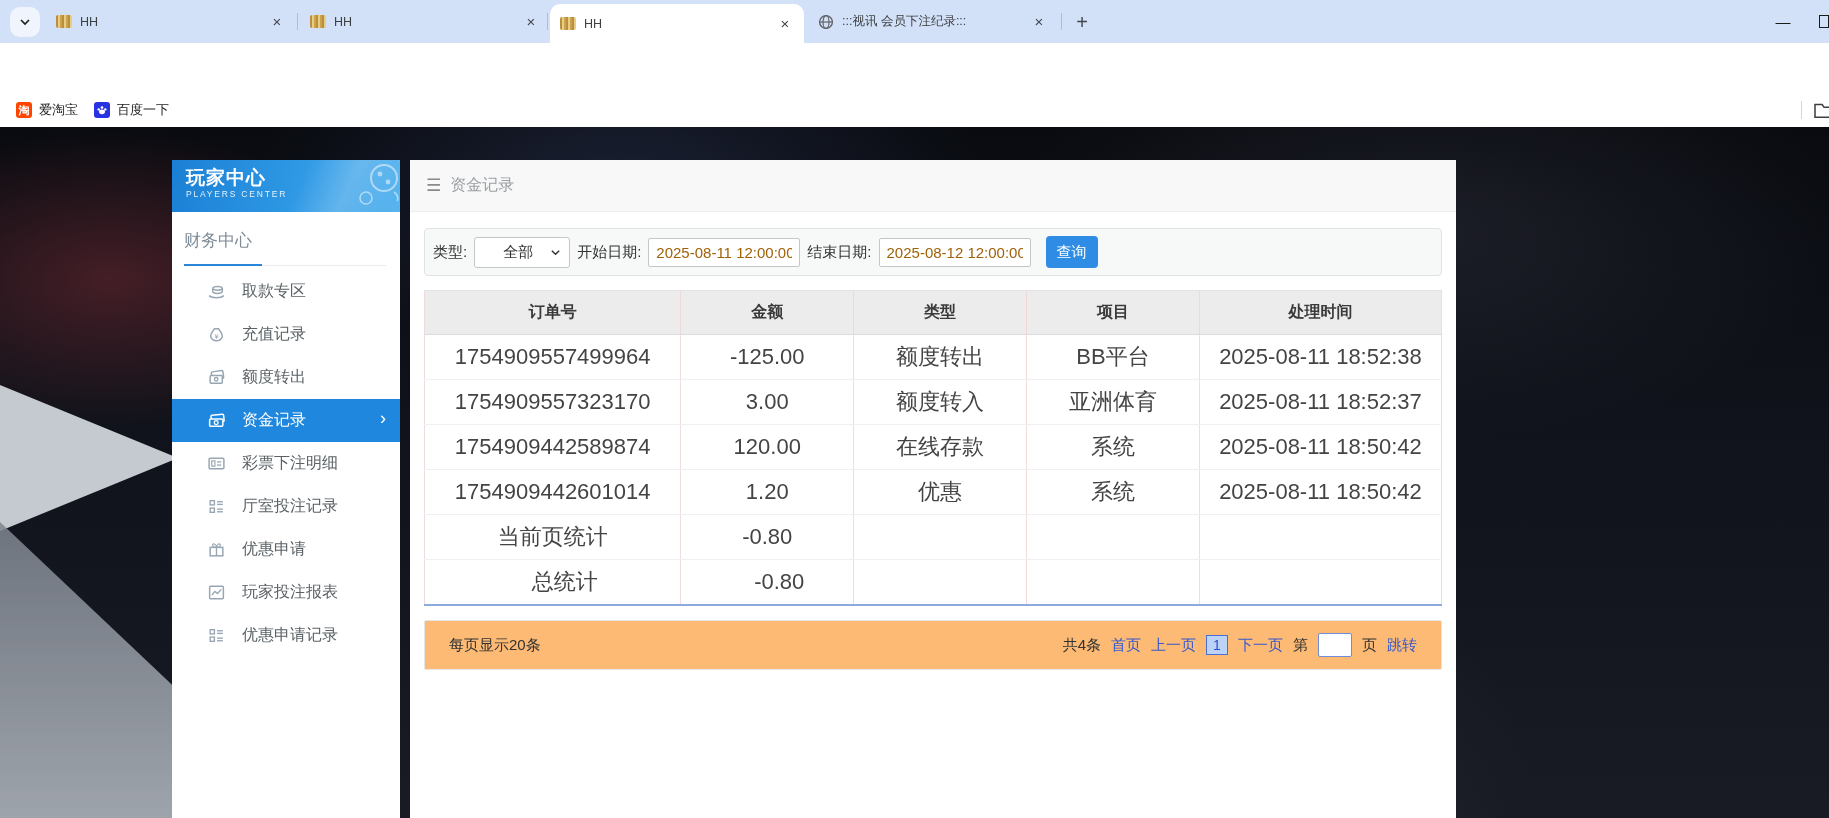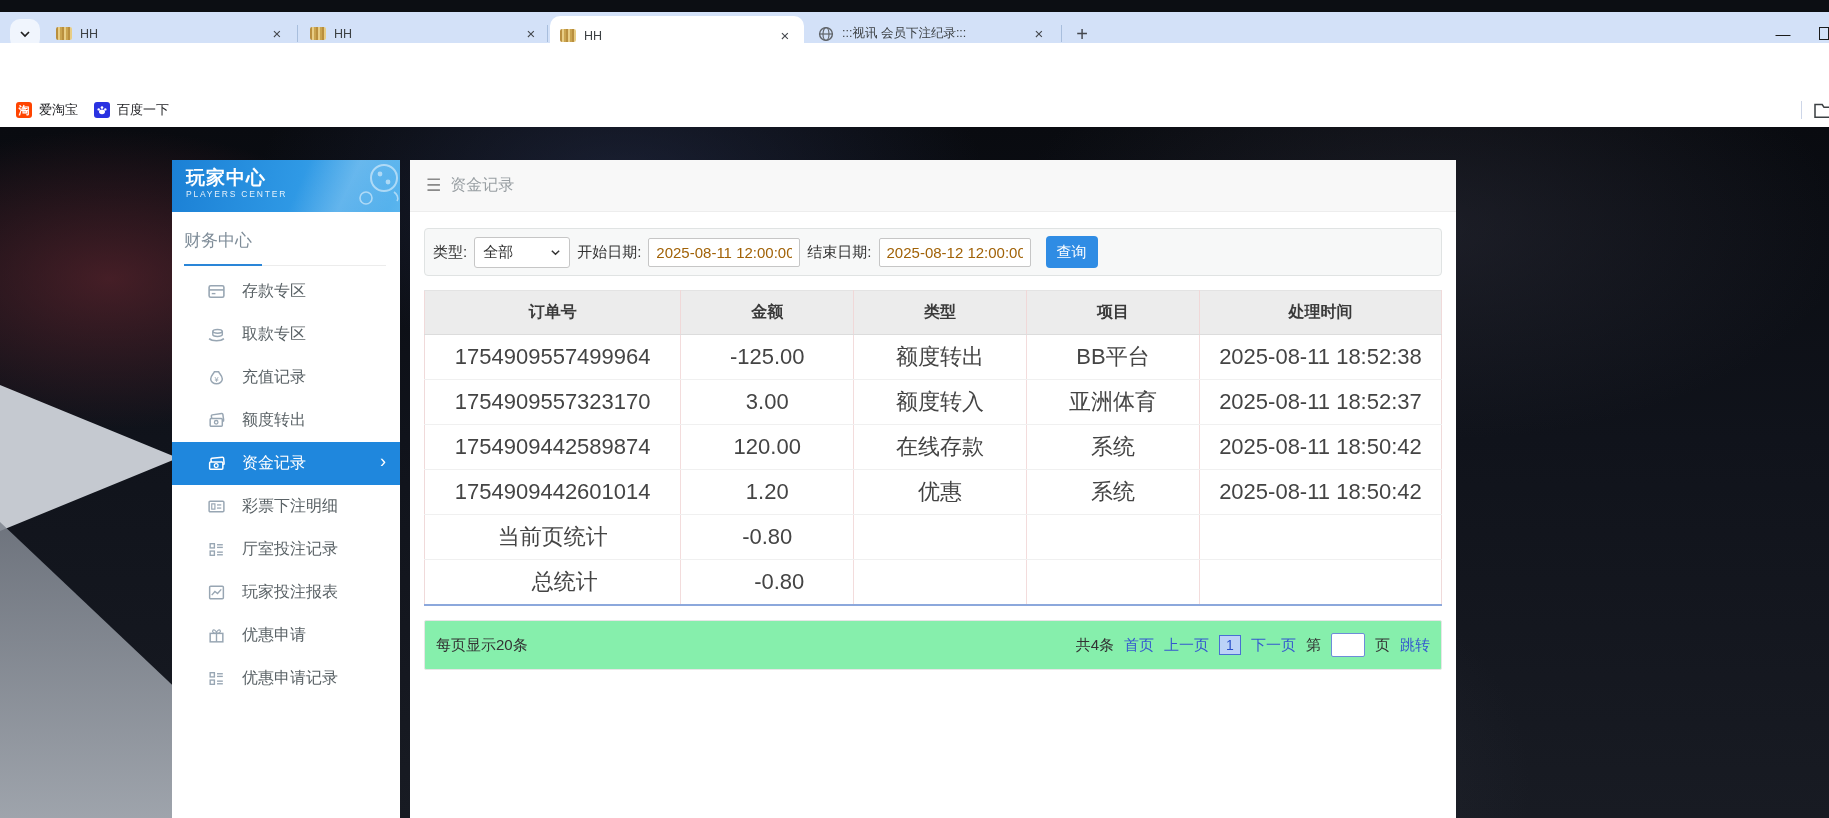--- a/index.html
+++ b/index.html
@@ -1,20 +1,20 @@
 <!DOCTYPE html>
 <html><head>
 <meta charset="utf-8">
 <style>
   html,body{margin:0;padding:0;background:#000;}
   .screen{position:relative;width:1829px;height:818px;overflow:hidden;
           font-family:"Liberation Sans","DejaVu Sans",sans-serif;background:#0c0e13;}
 
   
-  .tabstrip{position:absolute;left:0;top:12px;width:1829px;height:43px;background:#d3e1f8;}
+  .tabstrip{position:absolute;left:0;top:0;width:1829px;height:43px;background:#d3e1f8;}
   .tab-search{position:absolute;left:10px;top:7px;width:30px;height:30px;border-radius:10px;
               background:rgba(255,255,255,.65);display:flex;align-items:center;justify-content:center;cursor:pointer;}
   .tab{position:absolute;top:0;height:43px;width:250px;display:flex;align-items:center;
        padding:0 10px;box-sizing:border-box;color:#3c4043;font-size:12.5px;cursor:pointer;}
   .tab.active{background:#fff;border-radius:10px 10px 0 0;top:4px;height:39px;}
   .tab .favicon{width:16px;height:16px;margin-right:8px;flex:0 0 16px;}
   .favicon.gold{height:13px;border-radius:2px;
       background:repeating-linear-gradient(90deg,#b98f3e 0 2px,#e8cd85 2px 4px,#caa44f 4px 6px);
       filter:blur(.4px);}
   .tab-title{flex:1;overflow:hidden;white-space:nowrap;text-overflow:clip;}
@@ -86,40 +86,40 @@
   .m-titlebar{height:51px;background:#f8f8f8;border-bottom:1px solid #ededed;
               display:flex;align-items:center;padding-left:16px;gap:9px;}
   .m-burger{color:#8a8a8a;font-size:17px;}
   .m-title{color:#9aa0a4;font-size:16px;}
 
   .filterbox{margin:16px 14px 0 14px;height:48px;background:#f7f8f8;border:1px solid #e0e3e3;
              border-radius:4px;display:flex;align-items:center;padding-left:8px;gap:7px;
              font-size:15px;color:#333;box-sizing:border-box;}
   .f-select{width:96px;height:31px;background:#fff;border:1px solid #c6c6c6;border-radius:3px;
             display:flex;align-items:center;padding:0 8px;box-sizing:border-box;cursor:pointer;}
-  .f-select .sel-text{flex:1;}
+  .f-select .sel-text{flex:1;margin-left:20px;}
   .f-input{width:152px;height:29px;border:1px solid #c6c6c6;border-radius:2px;background:#fff;
            font-size:15px;color:#a16207;padding:0 7px;box-sizing:border-box;
            font-family:"Liberation Sans","DejaVu Sans",sans-serif;}
   .f-btn{margin-left:8px;width:52px;height:32px;background:#2f8ce4;color:#fff;border:none;
          border-radius:4px;font-size:15px;cursor:pointer;font-family:inherit;}
 
   .tablewrap{margin:14px 14px 0 14px;}
   table.funds{width:100%;border-collapse:collapse;table-layout:fixed;
               border:1px solid #f0dada;border-top:1px solid #e3e3e3;border-bottom:2px solid #8ca8dc;}
   table.funds th{height:41px;background:#ececec;font-size:16px;color:#3a3a3a;font-weight:bold;
                  border-right:1px solid #f0d8d8;border-bottom:1px solid #dcdcdc;}
   table.funds th:last-child{border-right:none;}
   table.funds td{height:42px;text-align:center;font-size:22px;color:#444;
                  border-right:1px solid #f3dcdc;border-bottom:1px solid #f0f0f0;}
   table.funds td:last-child{border-right:none;}
   table.funds tr:last-child td{border-bottom:none;padding-left:25px;}
 
-  .pagebar{margin:14px;height:50px;border:1px solid #e6e6e6;background:#86efac;border-radius:2px;
-           display:flex;align-items:center;justify-content:space-between;padding:0 11px;
+  .pagebar{margin:14px;height:50px;border:1px solid #e6e6e6;background:#fdba74;border-radius:2px;
+           display:flex;align-items:center;justify-content:space-between;padding:0 24px;
            font-size:15px;color:#333;box-sizing:border-box;}
   .pg-right{display:flex;align-items:center;gap:10px;}
   .pg-link{color:#3558cf;cursor:pointer;}
   .pg-current{min-width:10px;padding:1px 5px;border:1px solid #4a6fd4;background:#bcd2f7;
               color:#2b50c8;font-size:14px;text-align:center;cursor:default;}
   .pg-input{width:28px;height:20px;border:1px solid #6e8cd8;border-radius:2px;background:#fff;
             font-size:14px;text-align:center;}
 </style>
 </head>
 <body>
@@ -259,30 +259,20 @@
         <div class="sb-section-label">财务中心</div>
         <div class="sec-line">
             <span class="sec-bar"></span>
           </div>
       </div>
 
       <div class="menu">
         <div class="menu-item">
           <span class="mi-icon">
               <svg width="19" height="19" viewBox="0 0 18 18">
-                <rect x="2" y="3.5" width="14" height="11" rx="1.5" stroke="#98a6b3" stroke-width="1.5" fill="none"></rect>
-                <line x1="2" y1="7.5" x2="16" y2="7.5" stroke="#98a6b3" stroke-width="1.5"></line>
-                <line x1="4.5" y1="11" x2="8" y2="11" stroke="#98a6b3" stroke-width="1.3"></line>
-              </svg>
-            </span>
-          <span>存款专区</span>
-        </div>
-        <div class="menu-item">
-          <span class="mi-icon">
-              <svg width="19" height="19" viewBox="0 0 18 18">
                 <ellipse cx="10" cy="6" rx="4.5" ry="1.8" stroke="#98a6b3" stroke-width="1.4" fill="none"></ellipse>
                 <path d="M5.5 6v3c0 1 2 1.8 4.5 1.8s4.5-.8 4.5-1.8V6" stroke="#98a6b3" stroke-width="1.4" fill="none"></path>
                 <path d="M2 13c3 2.6 11 2.6 14 0" stroke="#98a6b3" stroke-width="1.5" fill="none"></path>
               </svg>
             </span>
           <span>取款专区</span>
         </div>
         <div class="menu-item">
           <span class="mi-icon">
               <svg width="19" height="19" viewBox="0 0 18 18">
@@ -333,35 +323,35 @@
                 <line x1="9.5" y1="7" x2="15" y2="7" stroke="#98a6b3" stroke-width="1.3"></line>
                 <line x1="9.5" y1="11.5" x2="15" y2="11.5" stroke="#98a6b3" stroke-width="1.3"></line>
                 <line x1="9.5" y1="14" x2="15" y2="14" stroke="#98a6b3" stroke-width="1.3"></line>
               </svg>
             </span>
           <span>厅室投注记录</span>
         </div>
         <div class="menu-item">
           <span class="mi-icon">
               <svg width="19" height="19" viewBox="0 0 18 18">
-                <rect x="2.5" y="3" width="13" height="12" rx="1" stroke="#98a6b3" stroke-width="1.4" fill="none"></rect>
-                <path d="M4.5 11.5l3-3.5 2.5 2 3.5-4" stroke="#98a6b3" stroke-width="1.3" fill="none"></path>
-              </svg>
-            </span>
-          <span>玩家投注报表</span>
-        </div>
-        <div class="menu-item">
-          <span class="mi-icon">
-              <svg width="19" height="19" viewBox="0 0 18 18">
                 <rect x="3" y="7" width="12" height="8" stroke="#98a6b3" stroke-width="1.4" fill="none"></rect>
                 <line x1="9" y1="7" x2="9" y2="15" stroke="#98a6b3" stroke-width="1.3"></line>
                 <path d="M9 7C7 7 4.5 6 5.5 4.2 6.5 2.8 9 4.5 9 7zm0 0c2 0 4.5-1 3.5-2.8C11.5 2.8 9 4.5 9 7z" stroke="#98a6b3" stroke-width="1.1" fill="none"></path>
               </svg>
             </span>
           <span>优惠申请</span>
+        </div>
+        <div class="menu-item">
+          <span class="mi-icon">
+              <svg width="19" height="19" viewBox="0 0 18 18">
+                <rect x="2.5" y="3" width="13" height="12" rx="1" stroke="#98a6b3" stroke-width="1.4" fill="none"></rect>
+                <path d="M4.5 11.5l3-3.5 2.5 2 3.5-4" stroke="#98a6b3" stroke-width="1.3" fill="none"></path>
+              </svg>
+            </span>
+          <span>玩家投注报表</span>
         </div>
         <div class="menu-item">
           <span class="mi-icon">
               <svg width="19" height="19" viewBox="0 0 18 18">
                 <rect x="3" y="3.5" width="4" height="4" stroke="#98a6b3" stroke-width="1.3" fill="none"></rect>
                 <rect x="3" y="10.5" width="4" height="4" stroke="#98a6b3" stroke-width="1.3" fill="none"></rect>
                 <line x1="9.5" y1="4.5" x2="15" y2="4.5" stroke="#98a6b3" stroke-width="1.3"></line>
                 <line x1="9.5" y1="7" x2="15" y2="7" stroke="#98a6b3" stroke-width="1.3"></line>
                 <line x1="9.5" y1="11.5" x2="15" y2="11.5" stroke="#98a6b3" stroke-width="1.3"></line>
                 <line x1="9.5" y1="14" x2="15" y2="14" stroke="#98a6b3" stroke-width="1.3"></line>

